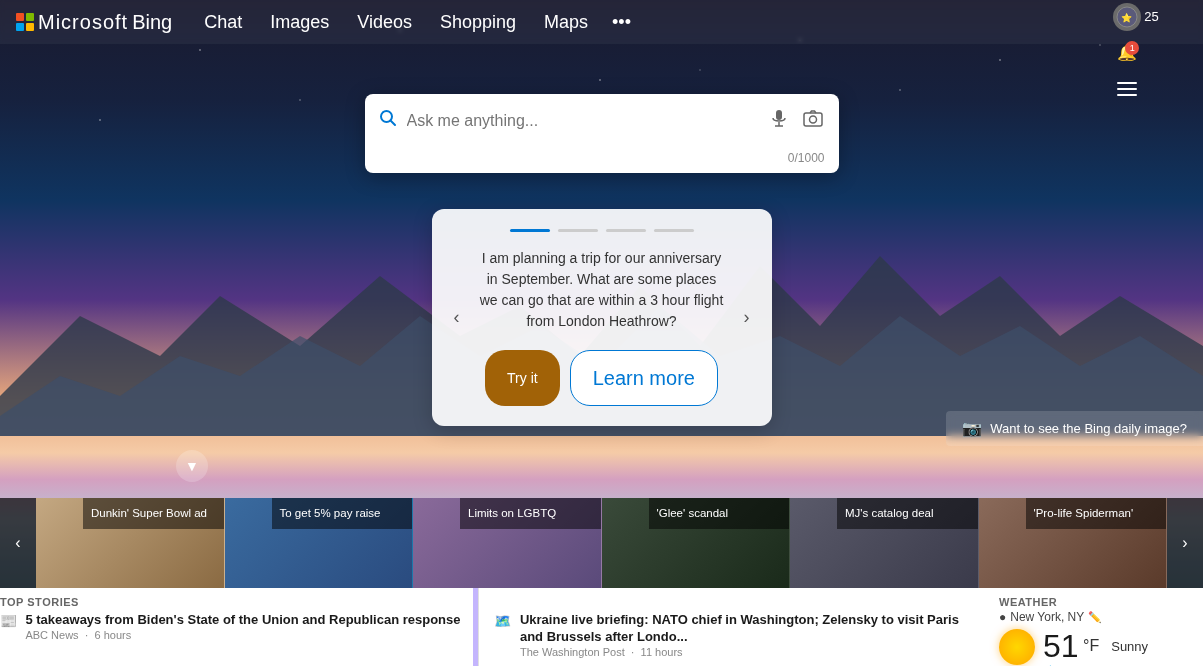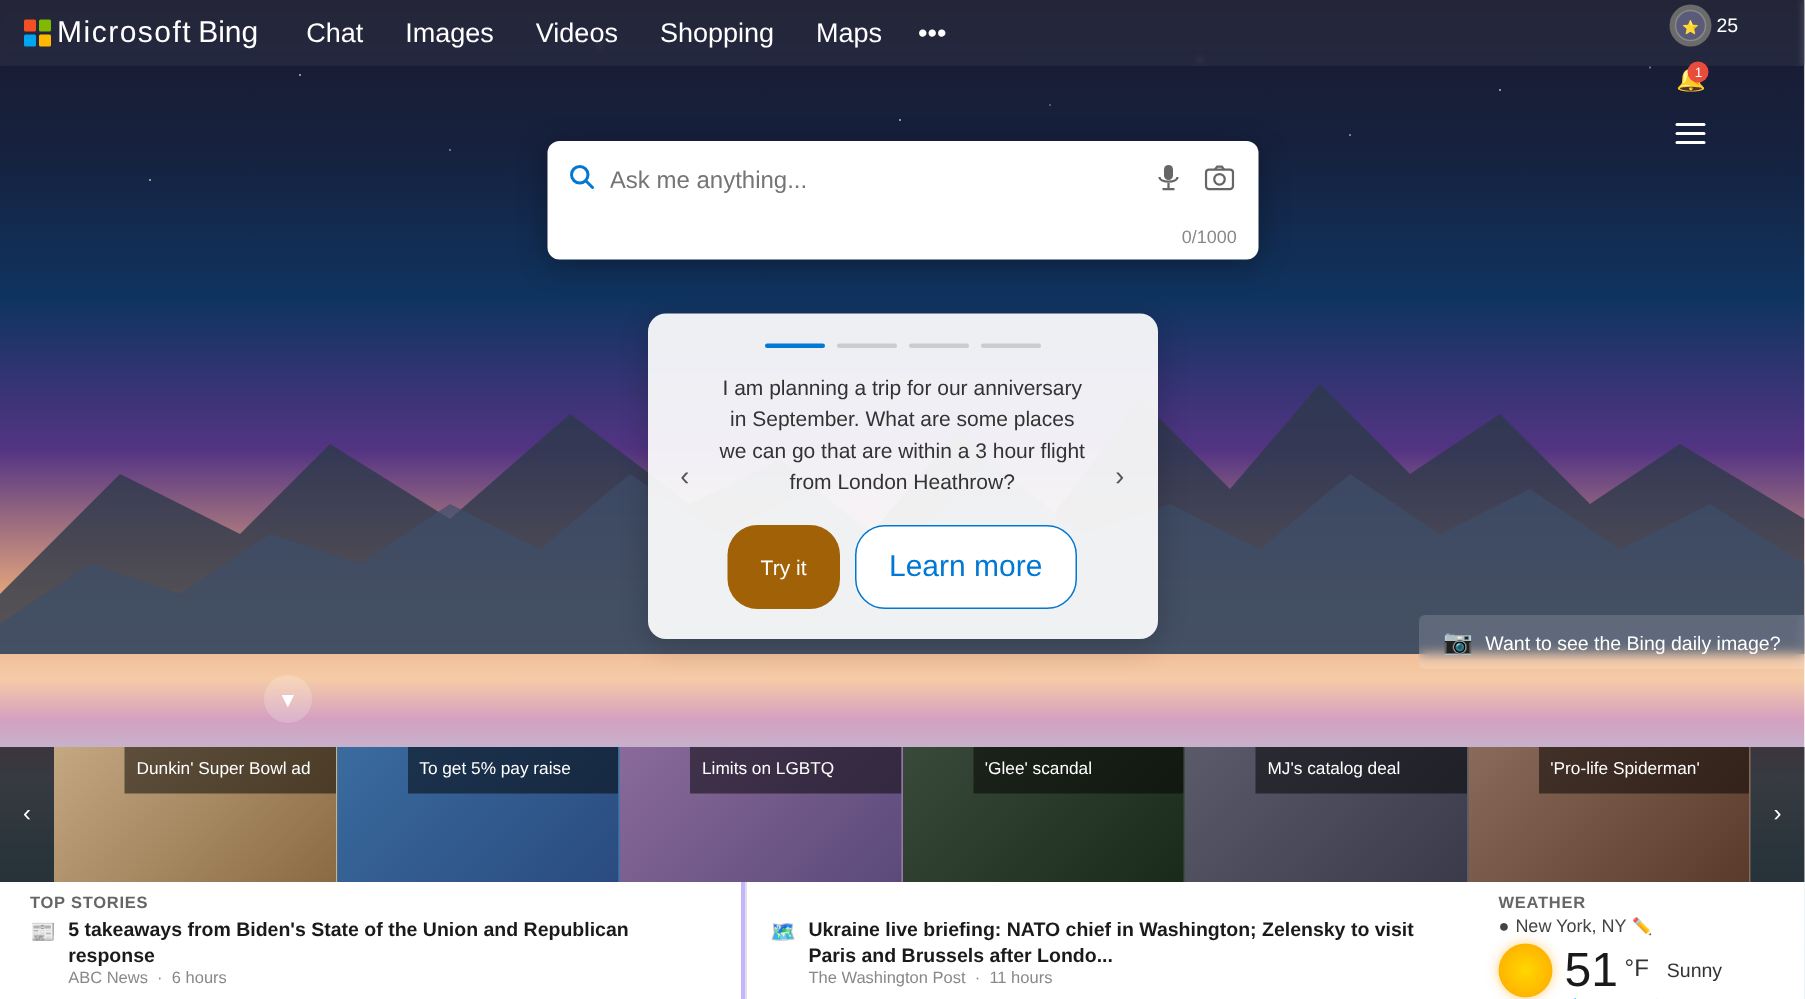--- a/index.html
+++ b/index.html
@@ -467,22 +467,22 @@
 
     
     .bottom-info {
       background: white;
       display: flex;
       height: 78px;
     }
 
     .top-stories {
       flex: 1;
-      padding: 8px 20px;
-      border-right: 3px solid #c4b5fd;
+      padding: 8px 0;
+      border-right: 5px solid #c4b5fd;
       overflow: hidden;
     }
 
     .top-stories-label {
       font-size: 11px;
       color: #666;
       font-weight: 600;
       margin-bottom: 4px;
       text-transform: uppercase;
       letter-spacing: 0.5px;

